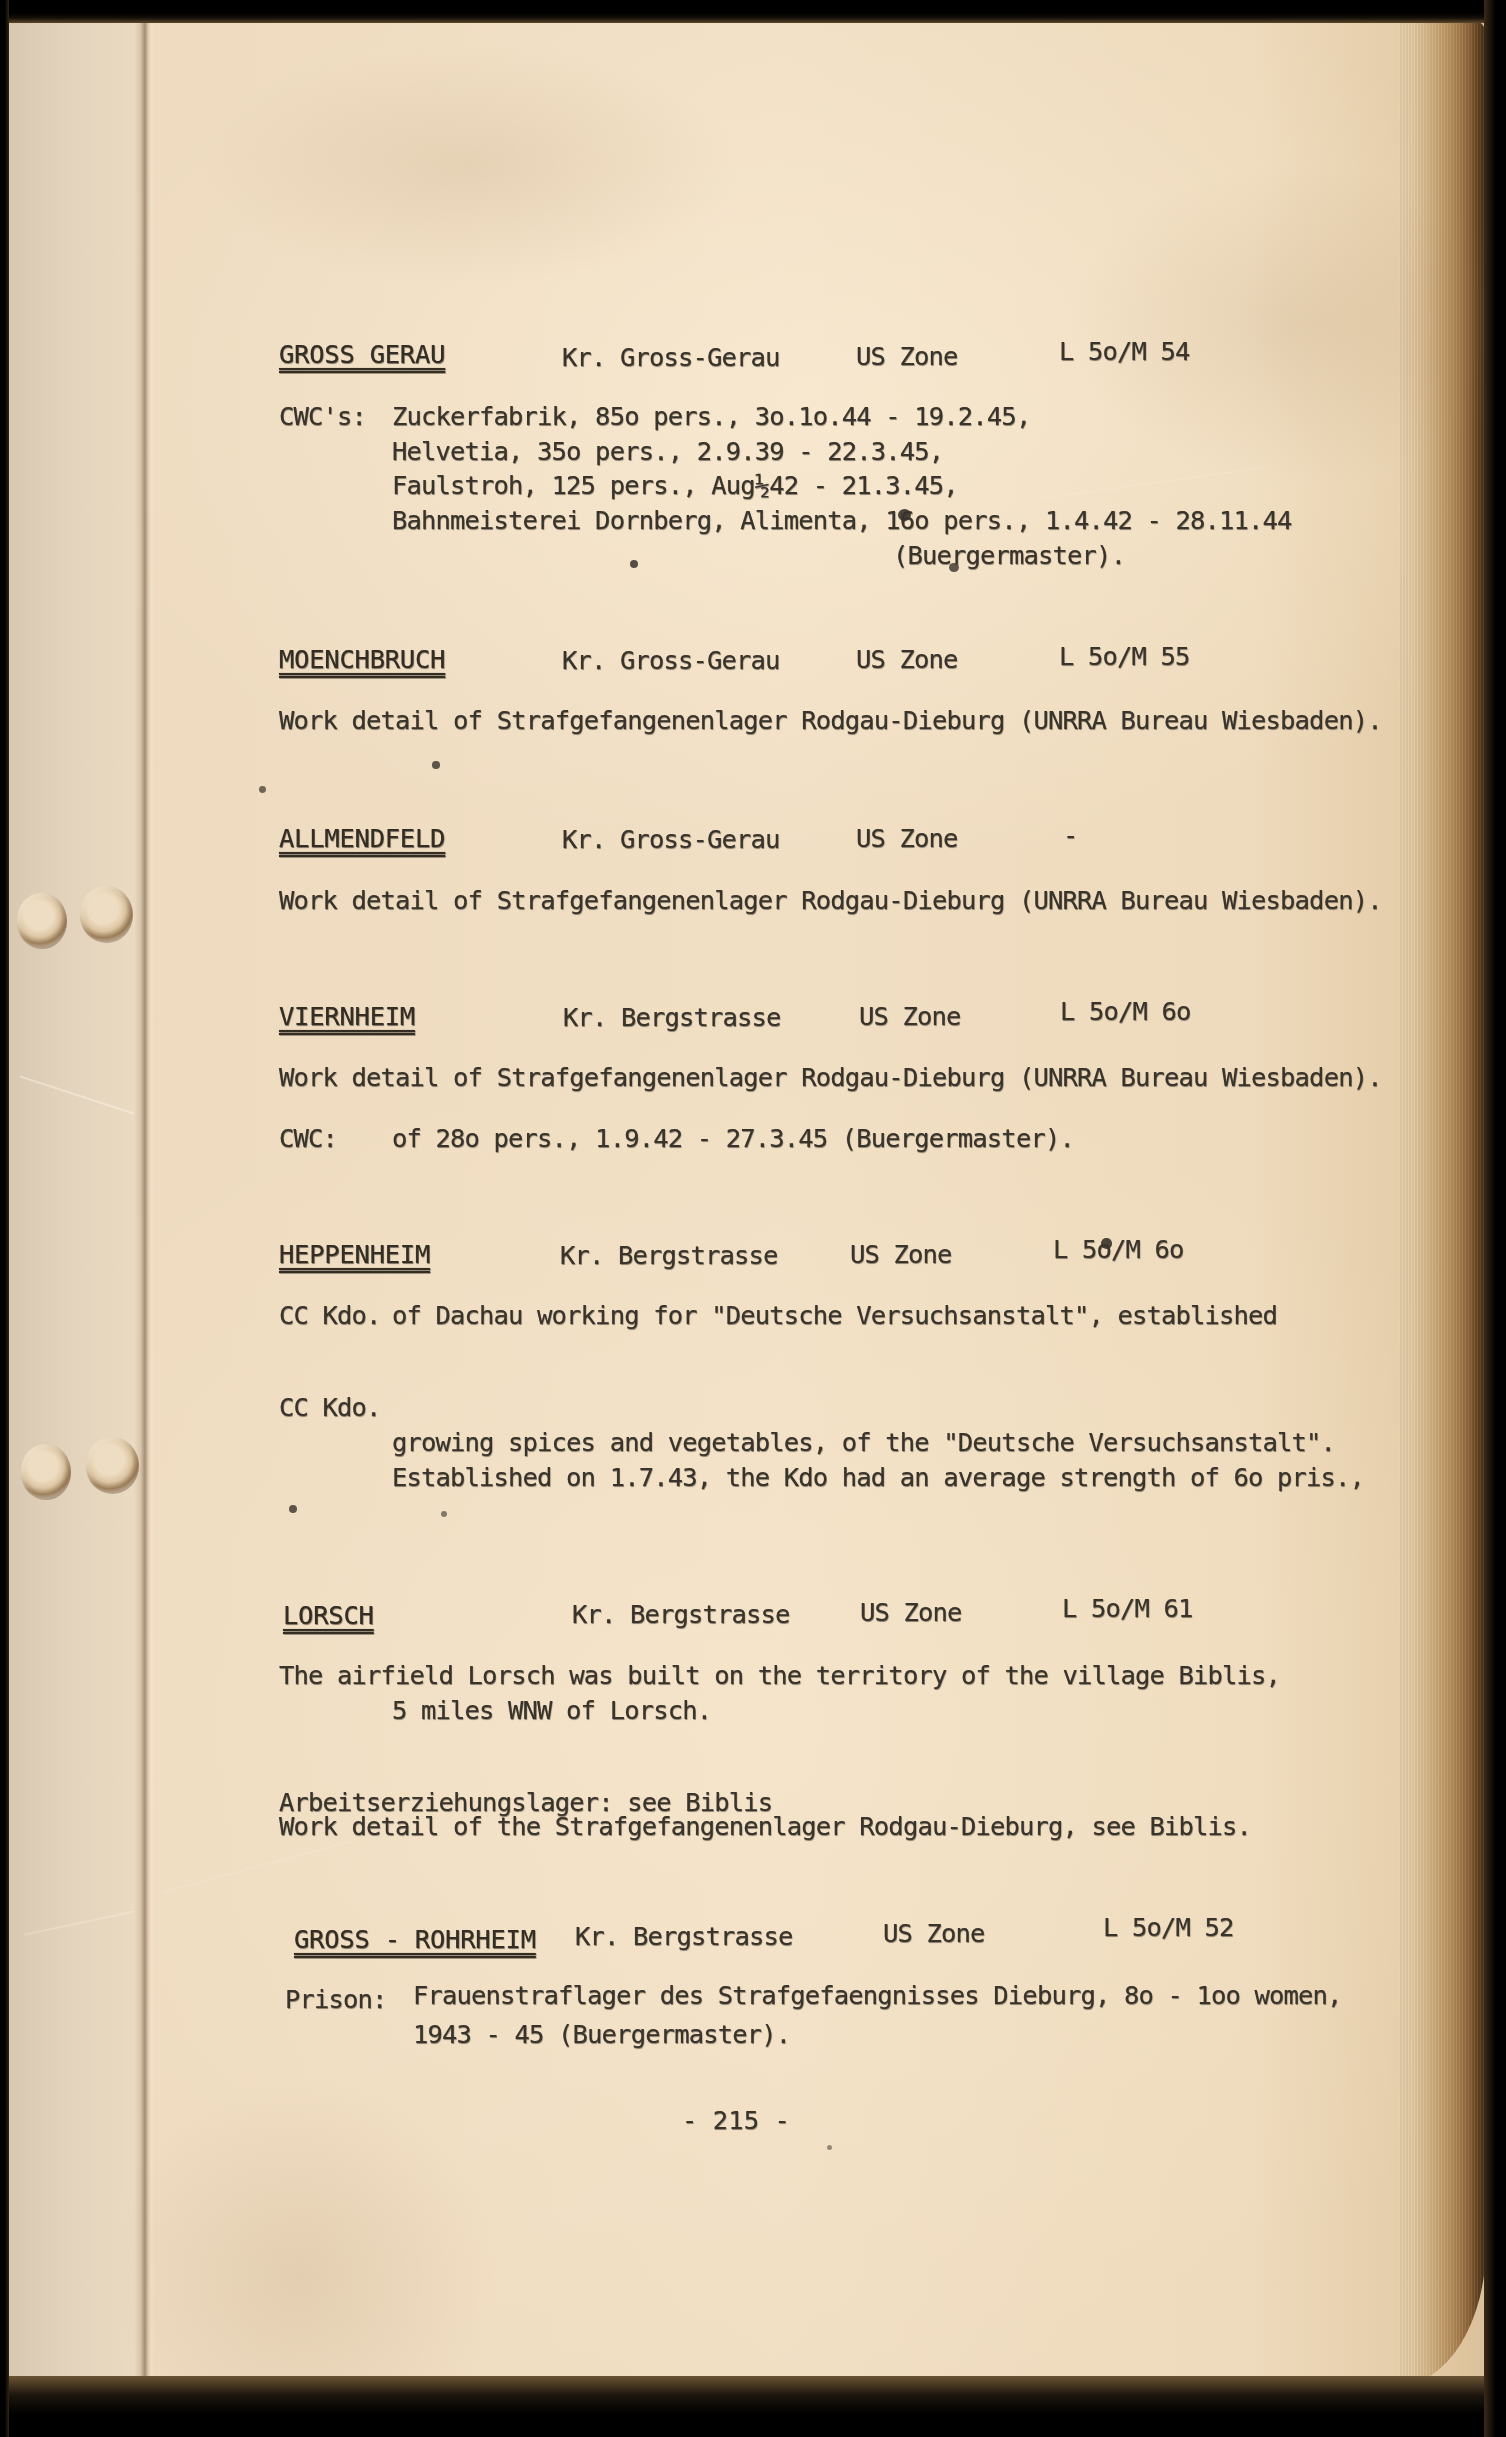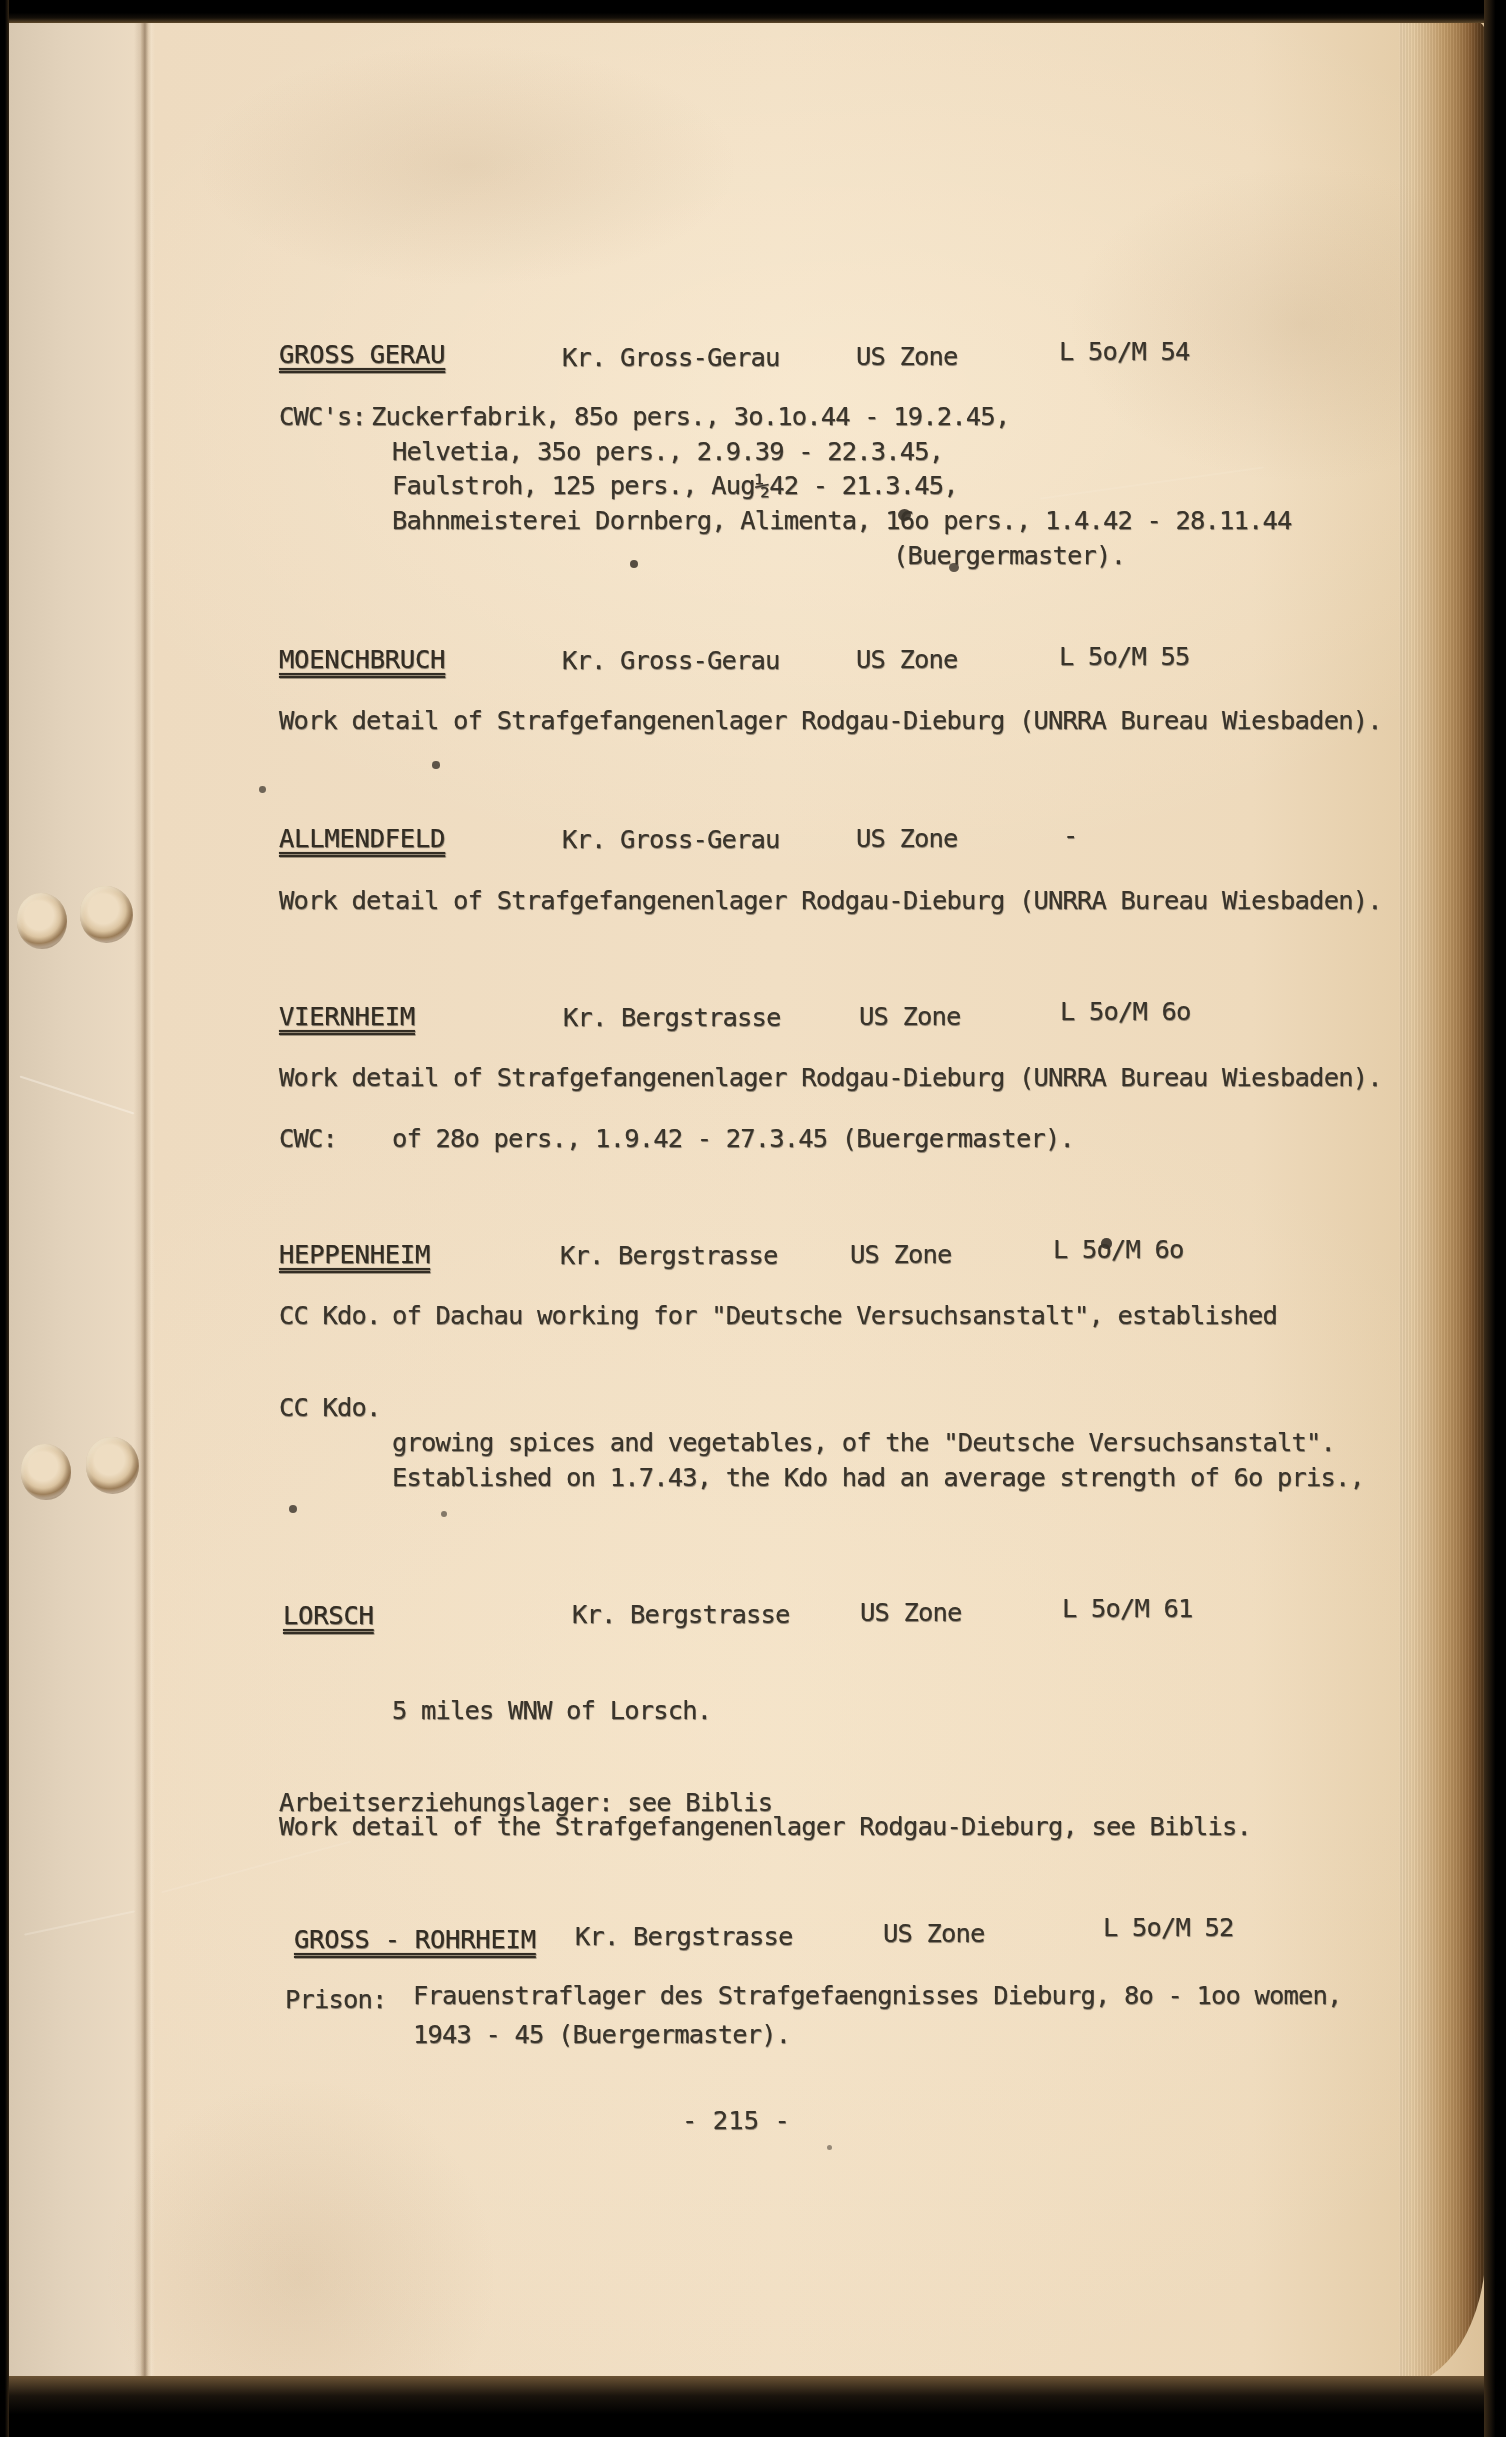--- a/index.html
+++ b/index.html
@@ -94,21 +94,21 @@
 <div class="speck" style="left:441px;top:1511px;width:6px;height:6px;opacity:.6;"></div>
 <div class="speck" style="left:827px;top:2145px;width:5.3px;height:5.3px;opacity:.5;"></div>
 
 <div class="textlayer">
 
   <div class="t name" style="left:279px;top:340px;">GROSS GERAU</div>
   <div class="t" style="left:562px;top:343px;">Kr. Gross-Gerau</div>
   <div class="t" style="left:856px;top:342px;">US Zone</div>
   <div class="t" style="left:1059px;top:337px;">L 5o/M 54</div>
   <div class="t" style="left:279px;top:402px;">CWC's:</div>
-  <div class="t" style="left:371px;top:402px;">Zuckerfabrik, 85o pers., 3o.1o.44 - 19.2.45,</div>
+  <div class="t" style="left:392px;top:402px;">Zuckerfabrik, 85o pers., 3o.1o.44 - 19.2.45,</div>
   <div class="t" style="left:392px;top:437px;">Helvetia, 35o pers., 2.9.39 - 22.3.45,</div>
   <div class="t" style="left:392px;top:471px;">Faulstroh, 125 pers., Aug½42 - 21.3.45,</div>
   <div class="t" style="left:392px;top:506px;">Bahnmeisterei Dornberg, Alimenta, 16o pers., 1.4.42 - 28.11.44</div>
   <div class="t" style="left:893px;top:541px;">(Buergermaster).</div>
 
   <div class="t name" style="left:279px;top:645px;">MOENCHBRUCH</div>
   <div class="t" style="left:562px;top:646px;">Kr. Gross-Gerau</div>
   <div class="t" style="left:856px;top:645px;">US Zone</div>
   <div class="t" style="left:1059px;top:642px;">L 5o/M 55</div>
   <div class="t" style="left:279px;top:706px;">Work detail of Strafgefangenenlager Rodgau-Dieburg (UNRRA Bureau Wiesbaden).</div>
@@ -134,20 +134,21 @@
   <div class="t" style="left:279px;top:1301px;">CC Kdo.</div>
   <div class="t" style="left:392px;top:1301px;">of Dachau working for "Deutsche Versuchsanstalt", established</div>
   <div class="t" style="left:279px;top:1393px;">CC Kdo.</div>
   <div class="t" style="left:392px;top:1428px;">growing spices and vegetables, of the "Deutsche Versuchsanstalt".</div>
   <div class="t" style="left:392px;top:1463px;">Established on 1.7.43, the Kdo had an average strength of 6o pris.,</div>
 
   <div class="t name" style="left:283px;top:1601px;">LORSCH</div>
   <div class="t" style="left:572px;top:1600px;">Kr. Bergstrasse</div>
   <div class="t" style="left:860px;top:1598px;">US Zone</div>
   <div class="t" style="left:1062px;top:1594px;">L 5o/M 61</div>
+  <div class="t" style="left:279px;top:1661px;">The airfield Lorsch was built on the territory of the village Biblis,</div>
   <div class="t" style="left:392px;top:1696px;">5 miles WNW of Lorsch.</div>
   <div class="t" style="left:279px;top:1756px;margin-top:32px;">Arbeitserziehungslager: see Biblis</div>
   <div class="t" style="left:279px;top:1812px;">Work detail of the Strafgefangenenlager Rodgau-Dieburg, see Biblis.</div>
 
   <div class="t name" style="left:294px;top:1925px;">GROSS - ROHRHEIM</div>
   <div class="t" style="left:575px;top:1922px;">Kr. Bergstrasse</div>
   <div class="t" style="left:883px;top:1919px;">US Zone</div>
   <div class="t" style="left:1103px;top:1913px;">L 5o/M 52</div>
   <div class="t" style="left:285px;top:1985px;">Prison:</div>
   <div class="t" style="left:413px;top:1981px;">Frauenstraflager des Strafgefaengnisses Dieburg, 8o - 1oo women,</div>

